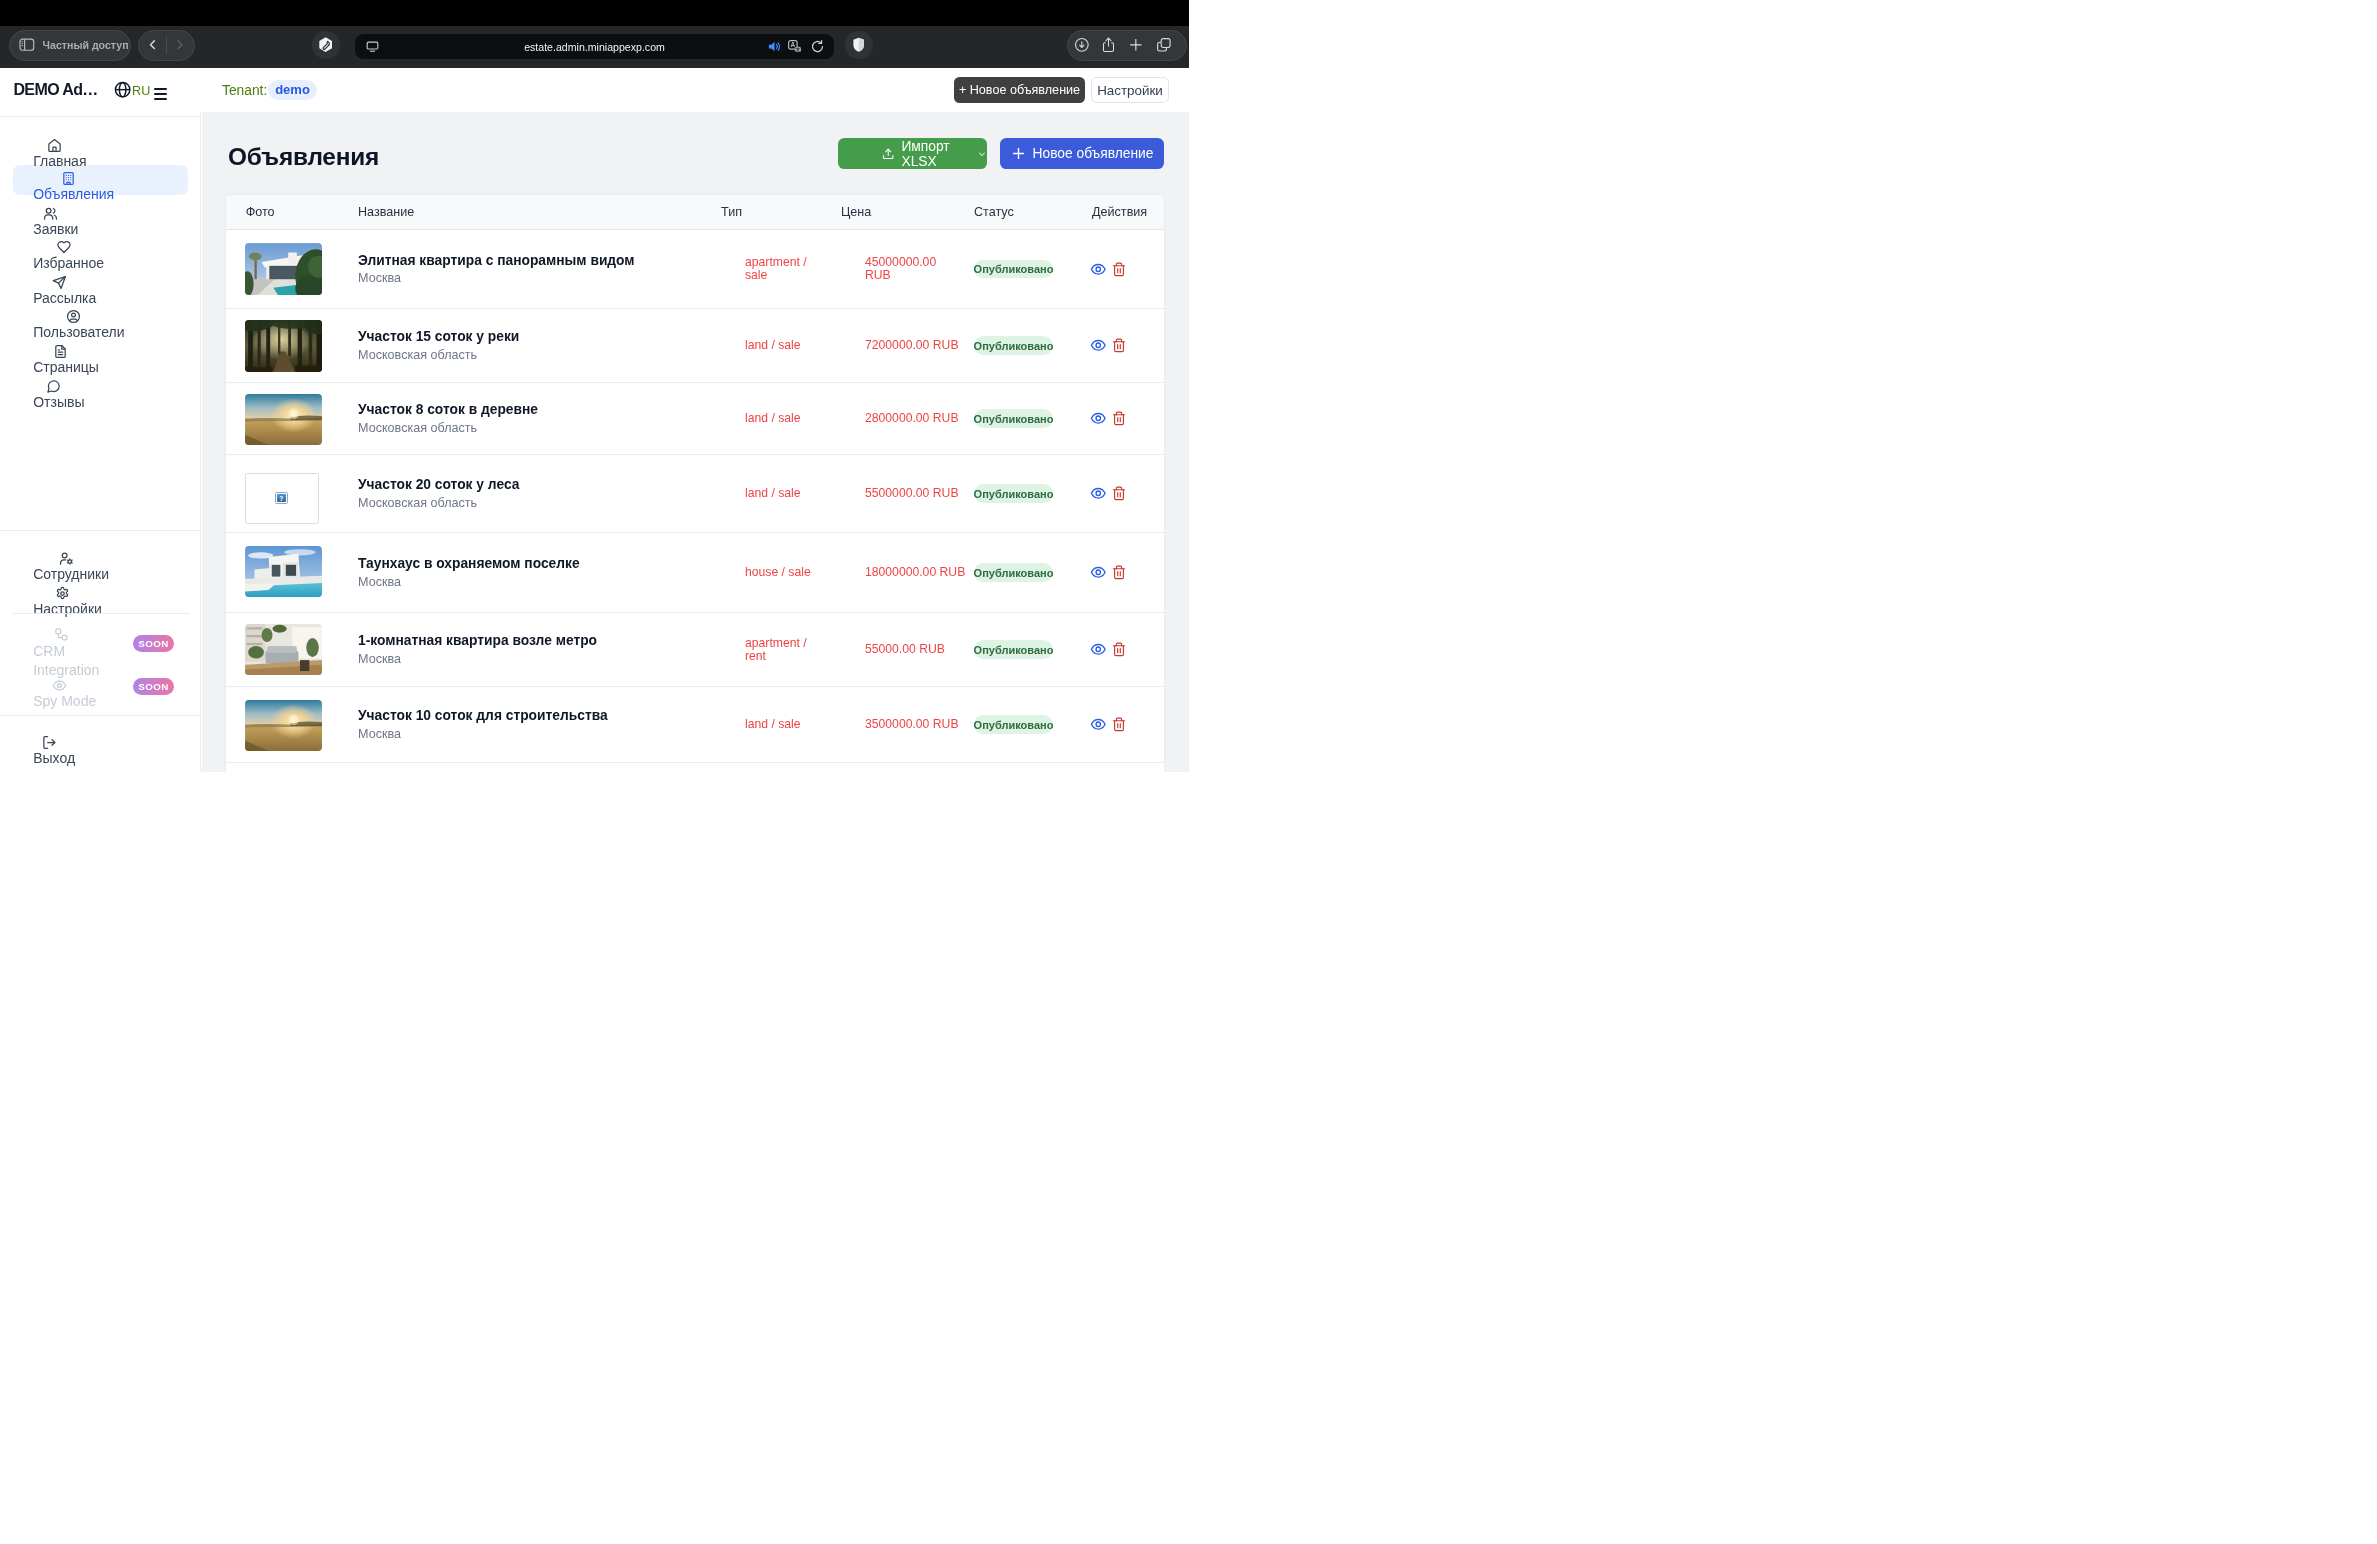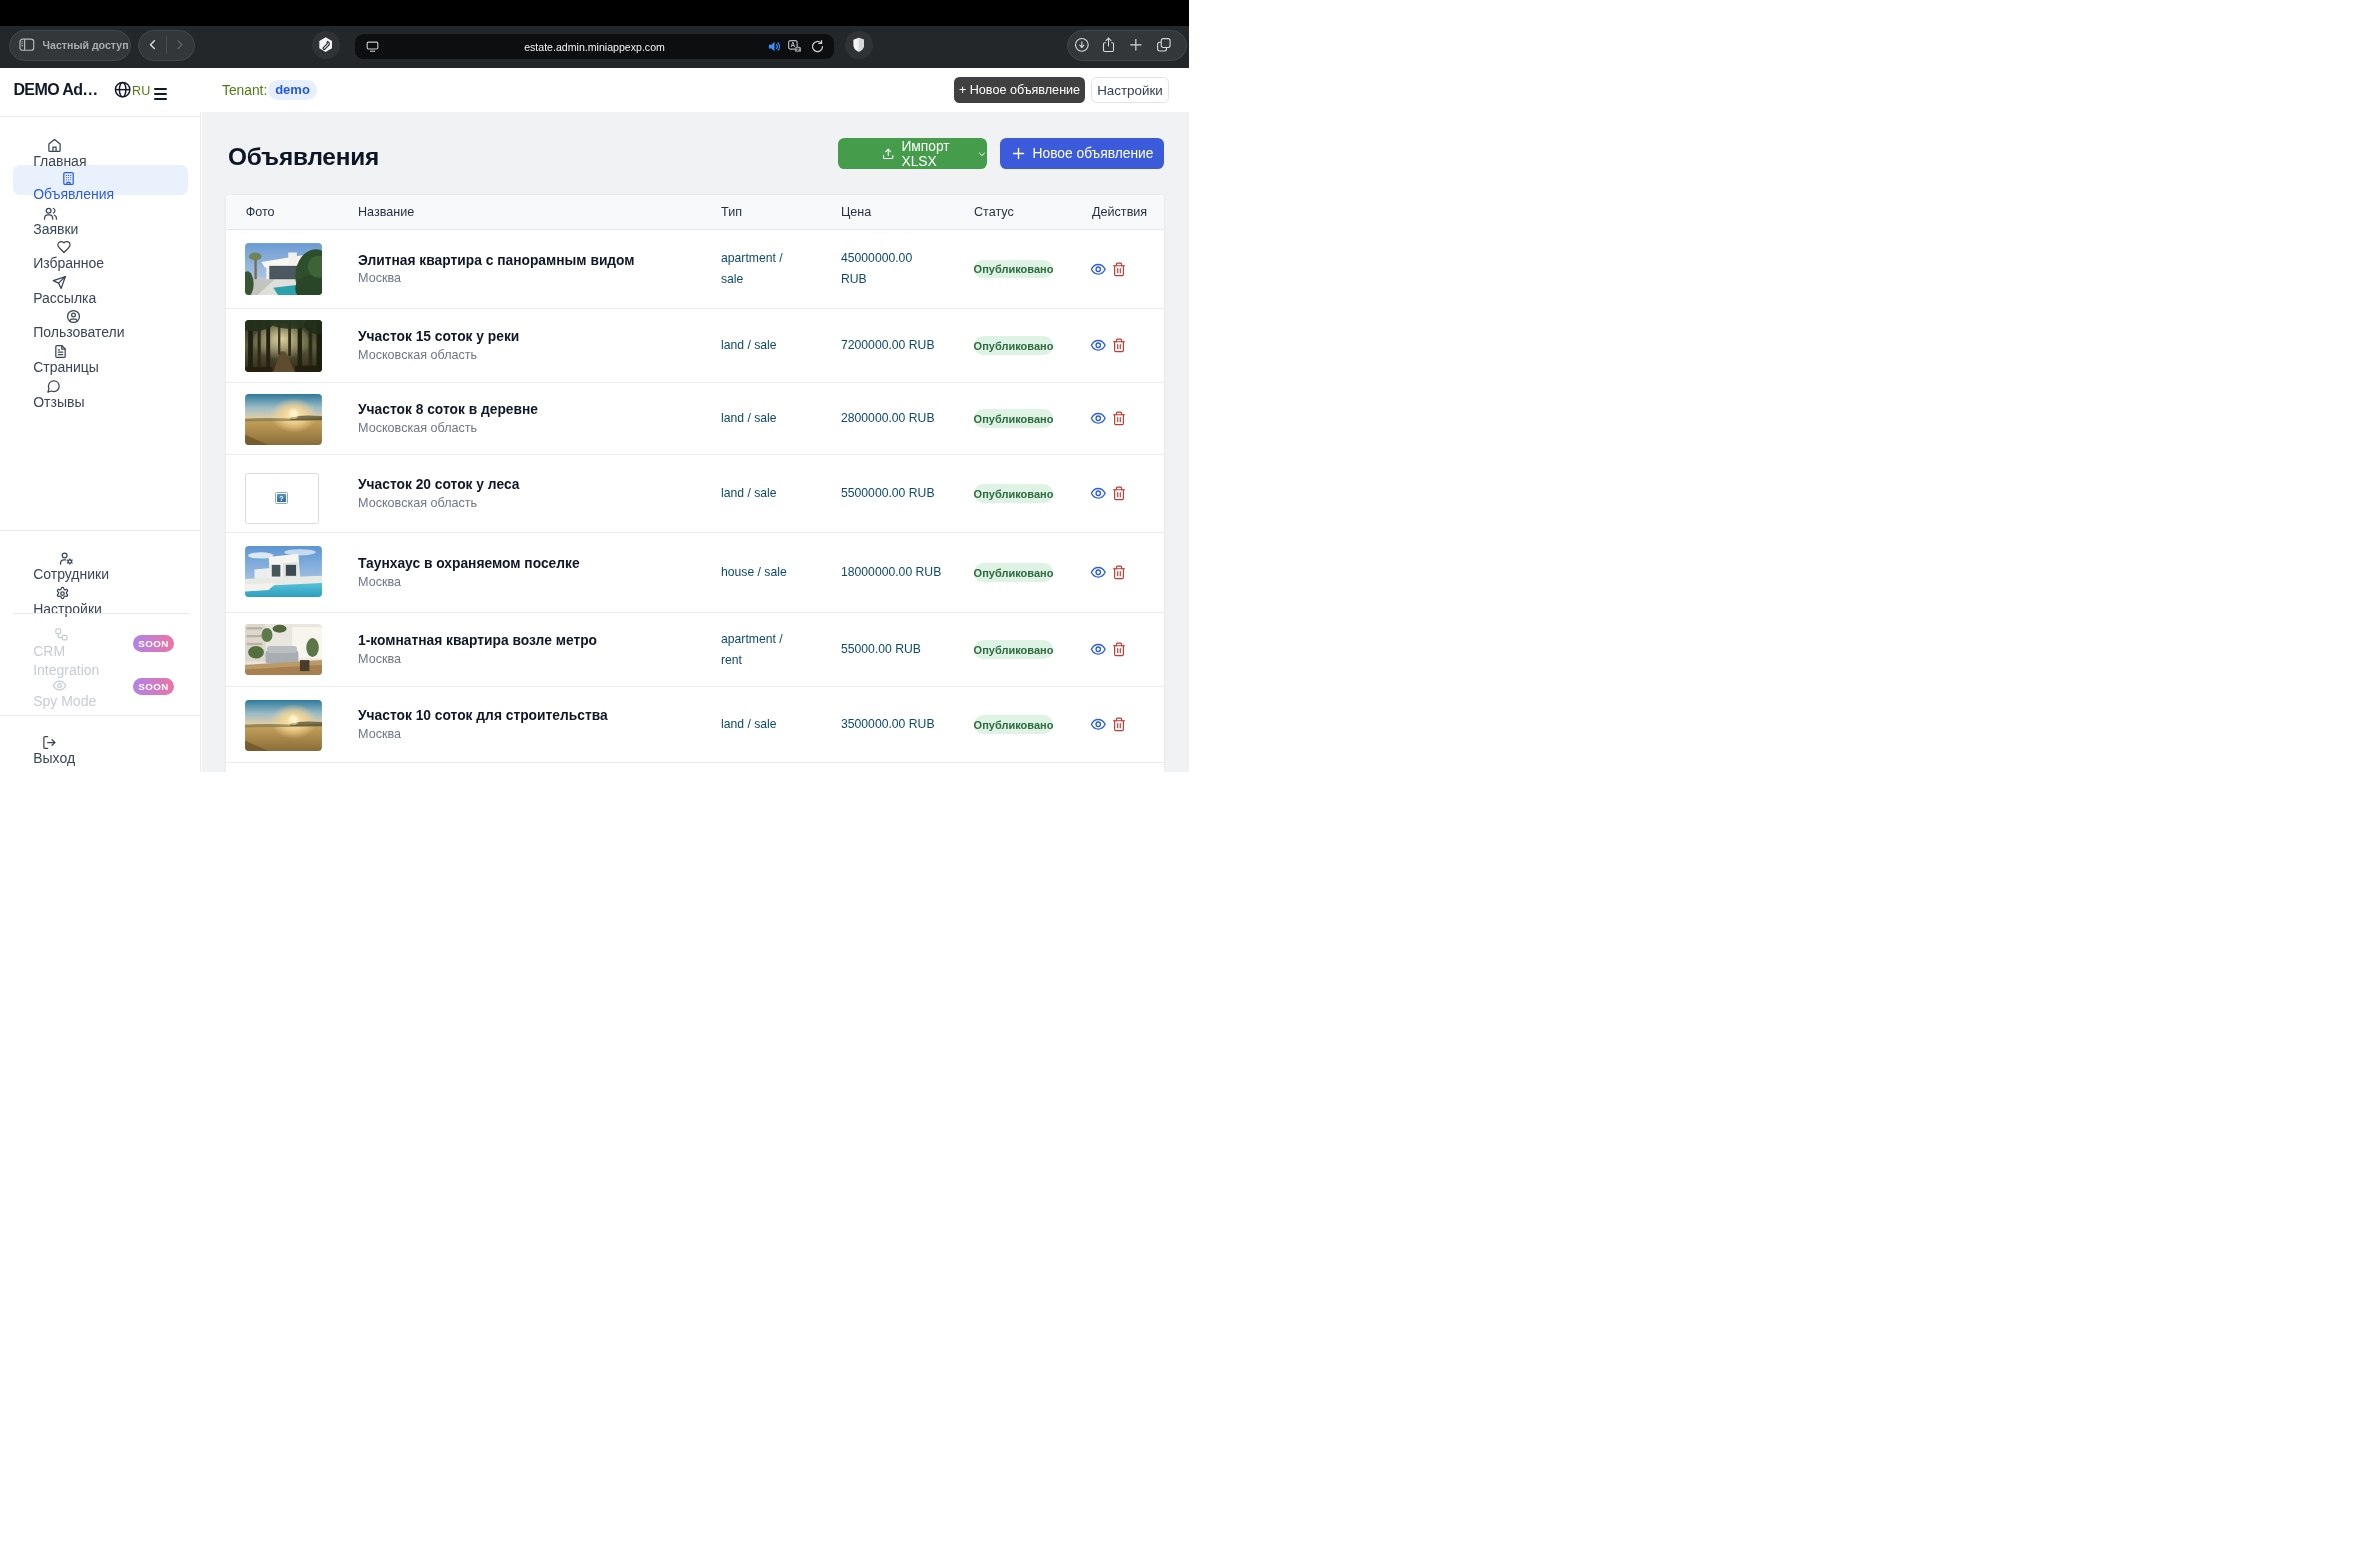--- a/index.html
+++ b/index.html
@@ -54,21 +54,21 @@
 
 #card { left:226px; top:195px; width:938px; height:583px; background:#fff; border-radius:3.1px 3.1px 0 0; box-shadow:0 0.8px 2.4px rgba(16,24,40,.08); overflow:hidden; }
 #thead { position:relative; height:35px; background:#f8f9fb; border-bottom:0.8px solid #e2e7ed; }
 #thead div { position:absolute; top:0; height:35px; line-height:35px; font-size:12.6px; font-weight:500; color:#273142; }
 .trow { position:relative; border-bottom:0.8px solid #e9edf0; }
 .thumb { position:absolute; left:18.5px; width:77px; border-radius:3.9px; overflow:hidden; }
 .thumb svg { display:block; }
 .c-name { position:absolute; left:132px; display:flex; flex-direction:column; justify-content:center; height:100%; }
 .tname { font-size:13.8px; font-weight:700; color:#101828; }
 .tsub { font-size:12.6px; color:#6e7787; margin-top:3.9px; }
-.c-type, .c-price { position:absolute; font-size:12.2px; color:#0c4a6e; line-height:21px; display:flex; align-items:center; height:100%; }
+.c-type, .c-price { position:absolute; font-size:12.2px; color:#ef4444; line-height:13px; display:flex; align-items:center; height:100%;margin-left:24px; }
 .c-type { left:495px; }
 .c-price { left:615px; }
 .c-status { position:absolute; left:748px; height:100%; display:flex; align-items:center;font-weight:bold; }
 .pill-pub { width:79px; height:18.5px; background:#def3e3; border-radius:9.4px; color:#2e6b40; font-size:11px; display:flex; align-items:center; justify-content:center; }
 .c-act { position:absolute; left:864px; width:36px; height:100%; display:flex; align-items:center; justify-content:space-between; }
 </style>
 </head>
 <body>
 <div id="stage">
   <div id="menubar" class="abs"></div>

